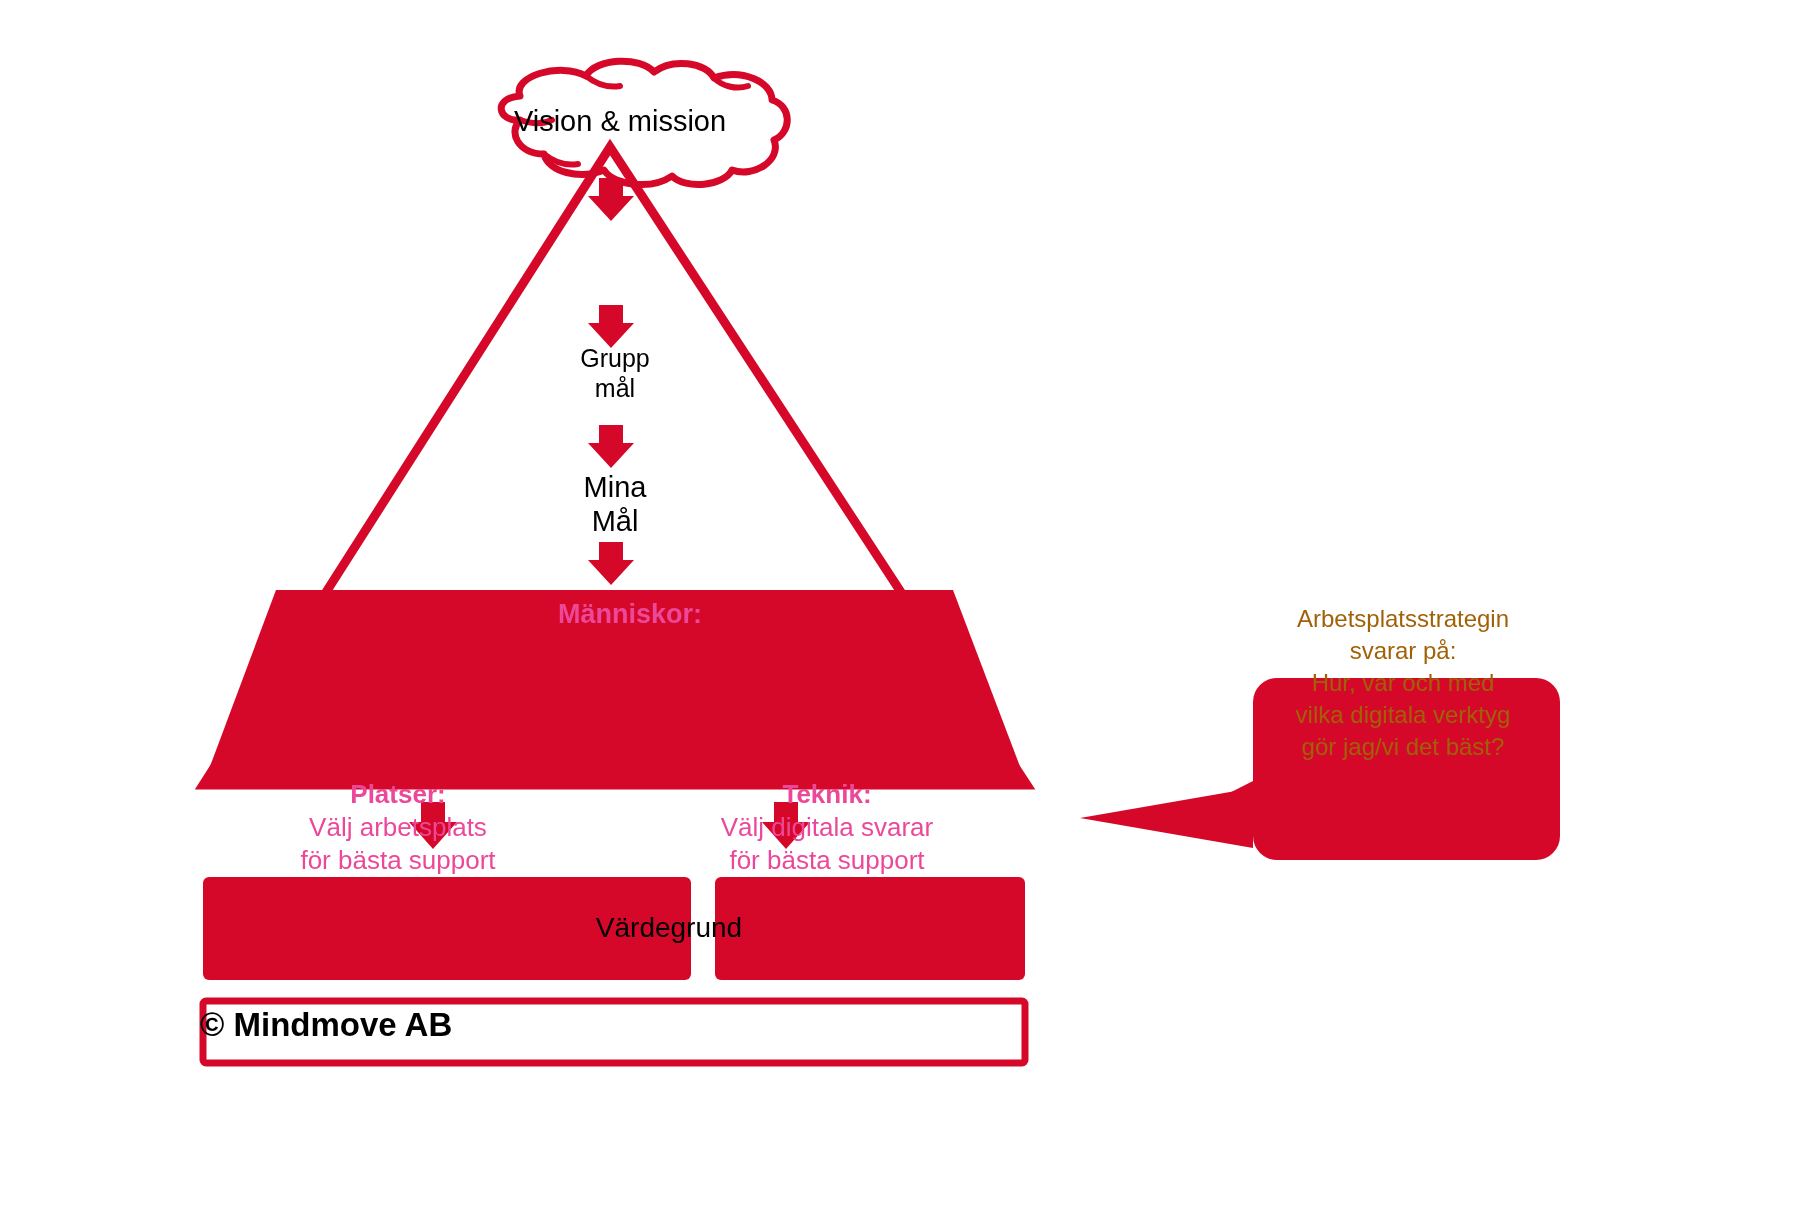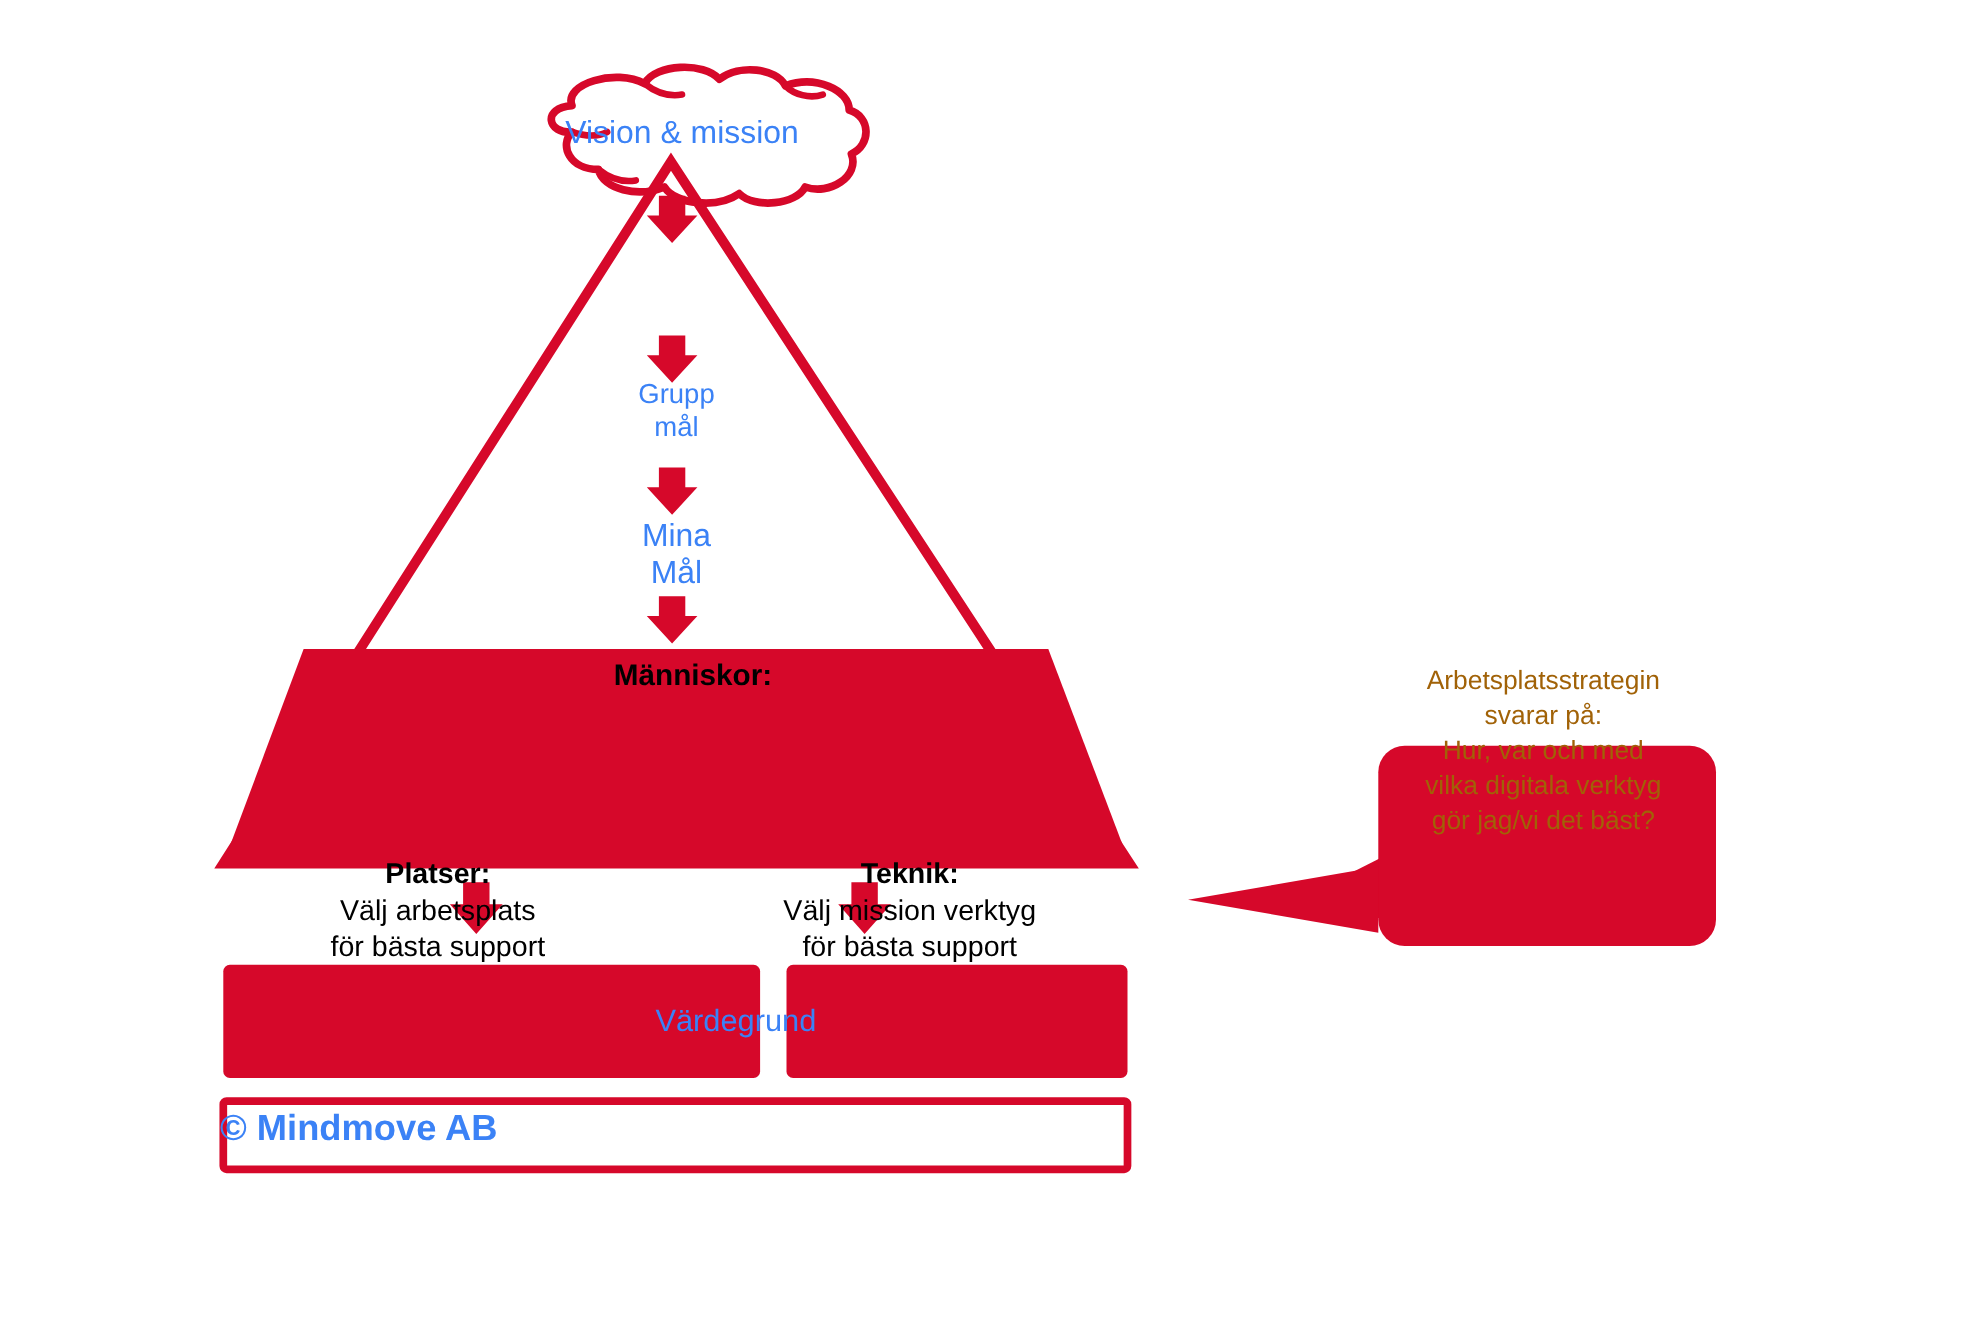--- a/index.html
+++ b/index.html
@@ -25,24 +25,24 @@
     left: 0; top: 0;
     width: 1800px;
     height: 1205px;
     overflow: visible;
   }
   .txt {
     position: absolute;
     text-align: center;
     line-height: 1.18;
     white-space: pre;
-    color: #3b82f6;
+    color: #000000;
     font-family: "Liberation Sans", sans-serif;
   }
-  .txt.white { color: #000000; }
+  .txt.white { color: #ec4899; }
   .txt.bold { font-weight: bold; }
 
   #cloud-label      { left: 420px;  top: 104px;  width: 400px; font-size: 29px; }
   #org-label        { left: 450px;  top: 222px;  width: 330px; font-size: 29px; }
   #group-label      { left: 450px;  top: 344px;  width: 330px; font-size: 25px; }
   #mina-label       { left: 450px;  top: 470px;  width: 330px; font-size: 29px; }
 
   #band-title       { left: 230px;  top: 599px;  width: 800px; font-size: 27px; }
   #band-sub         { left: 200px;  top: 634px;  width: 860px; font-size: 27px; }
 
@@ -157,21 +157,21 @@
 
   <div class="txt" id="mina-label"><span>Mina</span><br><span>Mål</span></div>
 
   <div class="txt white bold" id="band-title">Människor:</div>
 
   <div class="txt white bold" id="platser-title">Platser:</div>
   <div class="txt white" id="platser-l1">Välj arbetsplats</div>
   <div class="txt white" id="platser-l2">för bästa support</div>
 
   <div class="txt white bold" id="teknik-title">Teknik:</div>
-  <div class="txt white" id="teknik-l1">Välj mission verktyg</div>
+  <div class="txt white" id="teknik-l1">Välj digitala svarar</div>
   <div class="txt white" id="teknik-l2">för bästa support</div>
 
   <div class="txt" id="vard-label">Värdegrund</div>
 
   <div class="txt" id="copyright-label">© Mindmove AB</div>
 
   <div class="callout-line" id="co-l0">Arbetsplatsstrategin</div>
   <div class="callout-line" id="co-l1">svarar på:</div>
   <div class="callout-line" id="co-l2">Hur, var och med</div>
   <div class="callout-line" id="co-l3">vilka digitala verktyg</div>

